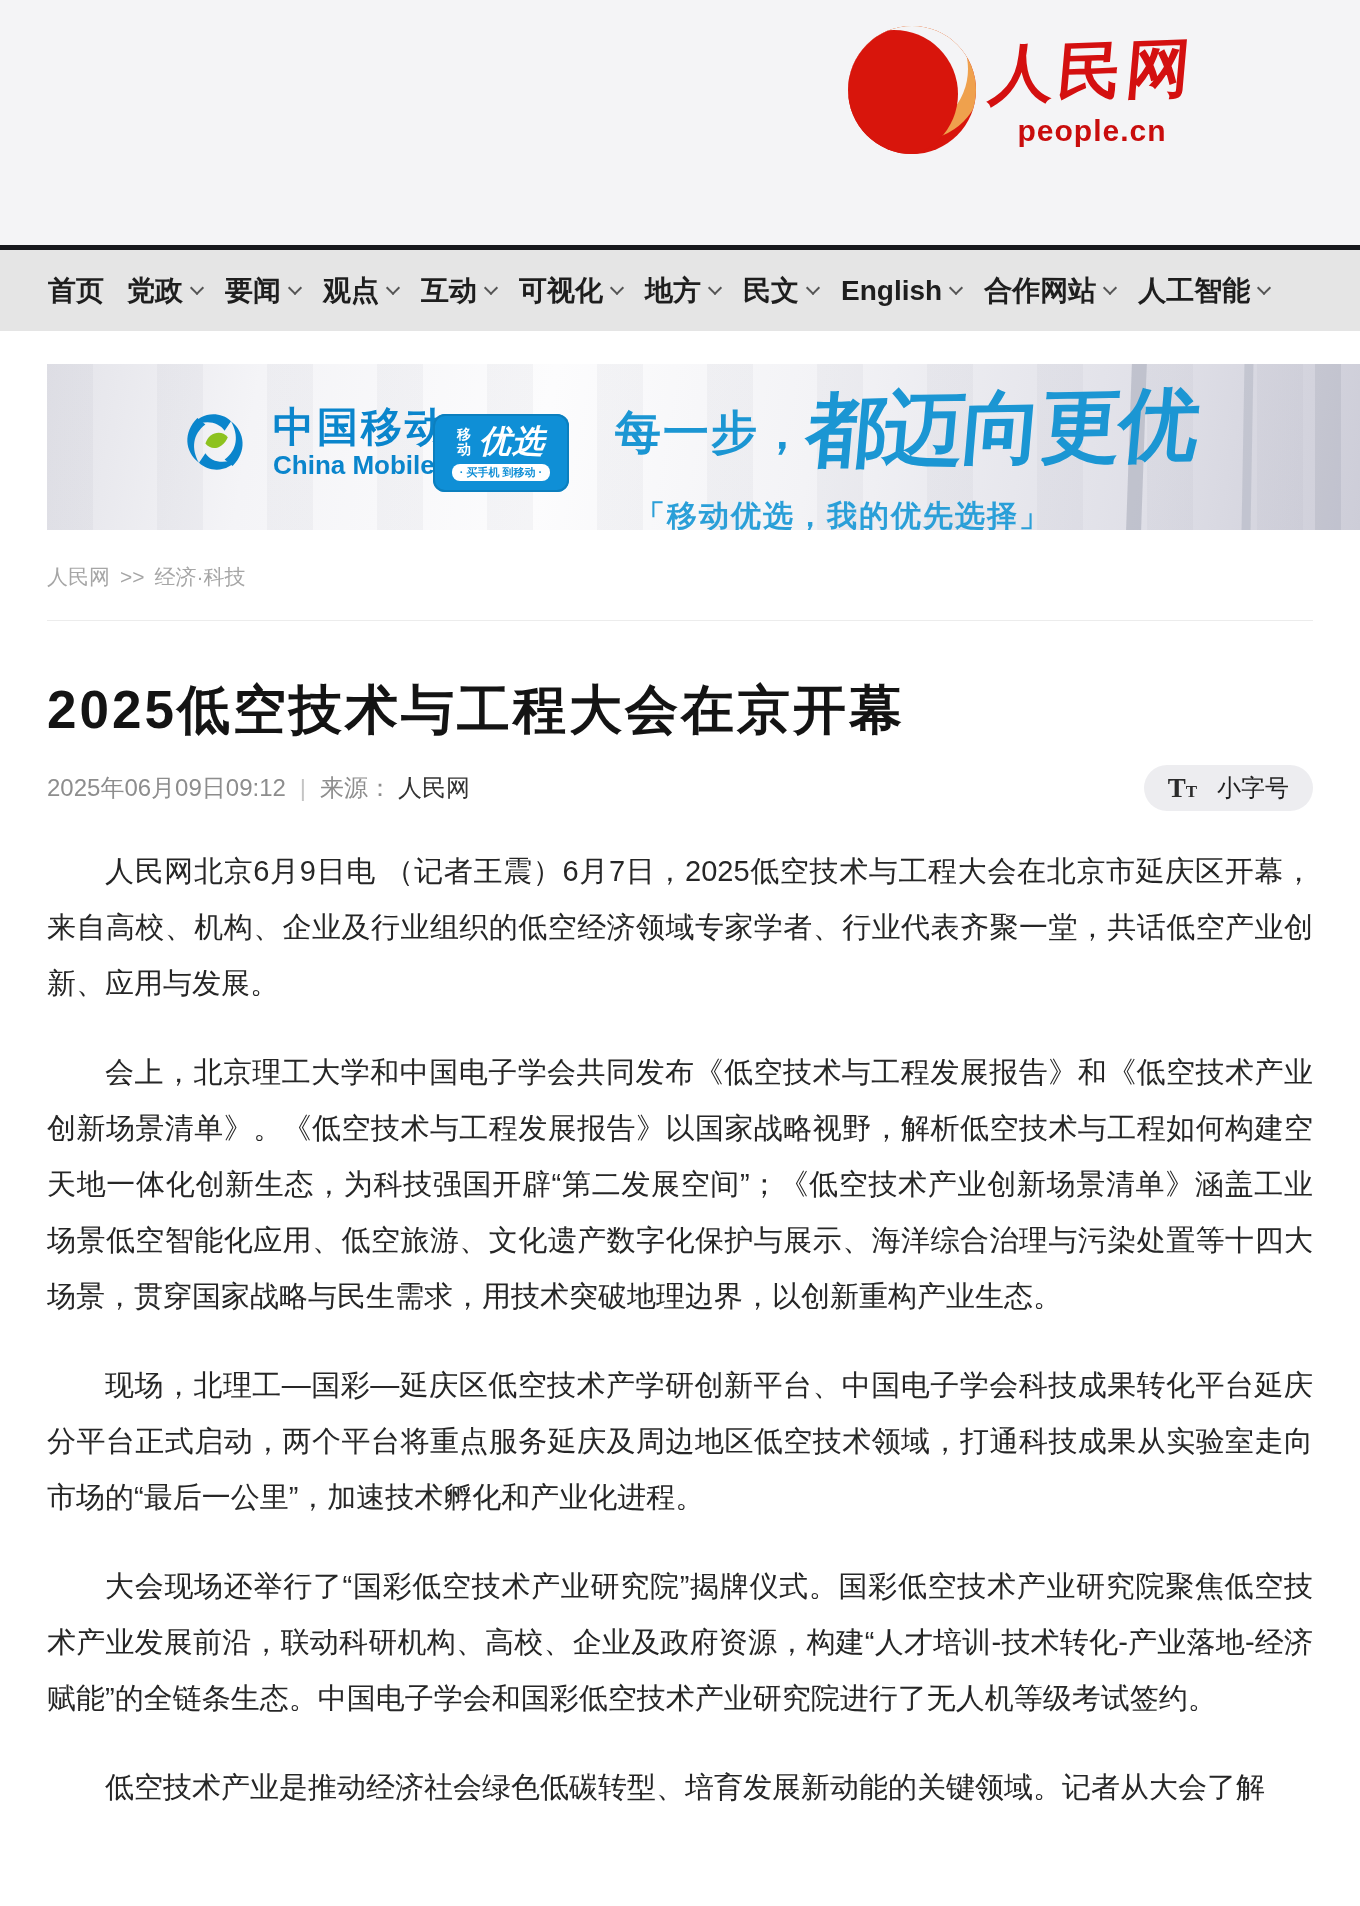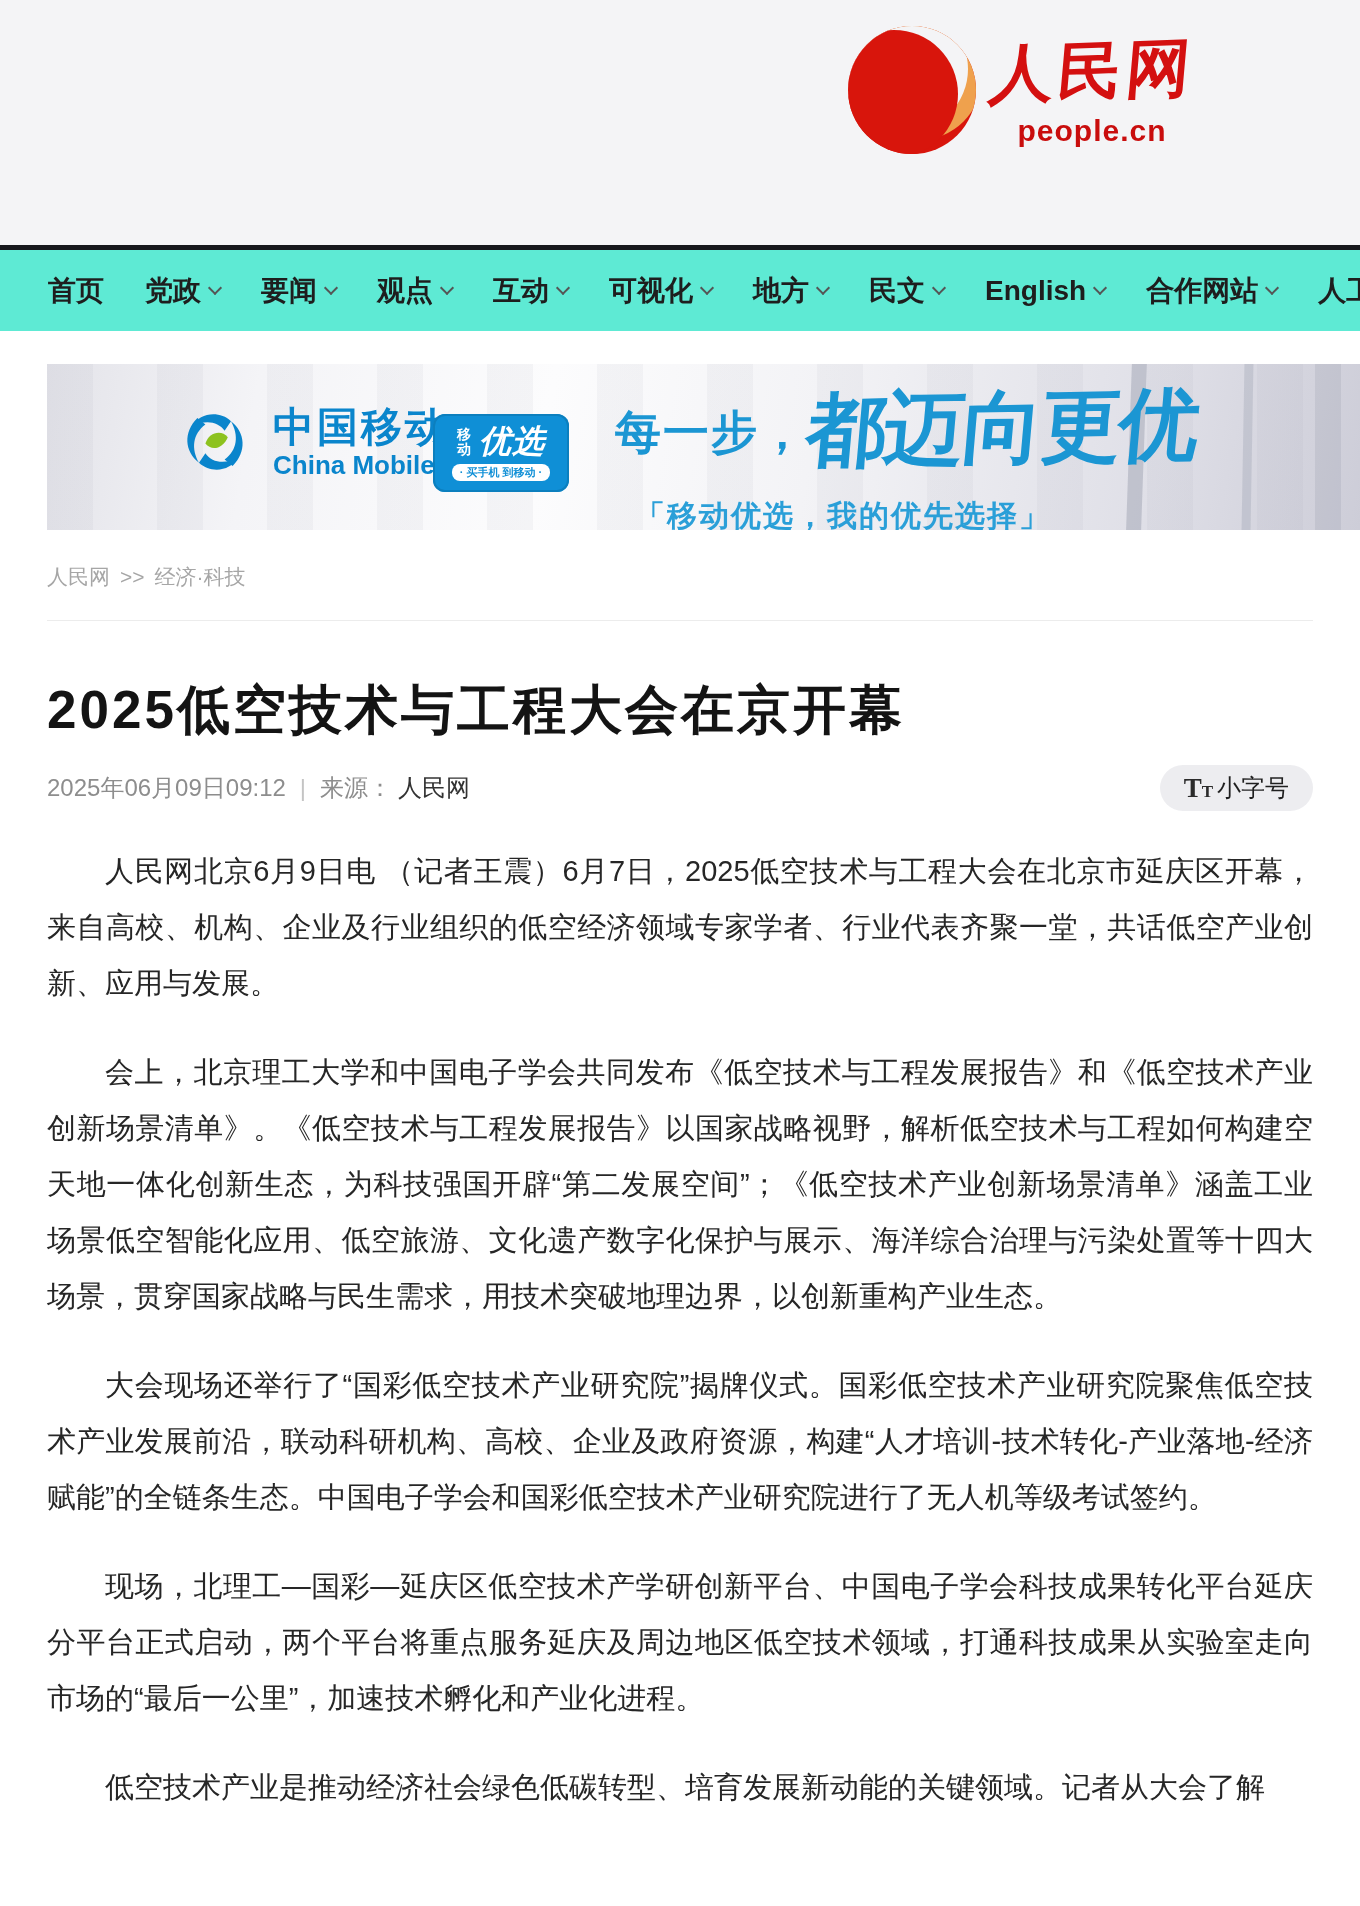--- a/index.html
+++ b/index.html
@@ -15,22 +15,22 @@
   .sphere { width:128px; height:128px; border-radius:50%; background:#d8150c; position:relative; overflow:hidden; }
   .sphere i { position:absolute; border-radius:50%; display:block; }
   .sphere .s1 { width:126px; height:126px; background:#efa14d; top:-12px; left:8px; }
   .sphere .s2 { width:126px; height:126px; background:#f4f4f6; top:-20px; left:-6px; }
   .sphere .s3 { width:128px; height:128px; background:#d8150c; top:4px;  left:-18px; }
   .logo-text { display:flex; flex-direction:column; align-items:center; padding-top:2px; }
   .brand-cn { color:#d41010; font-size:64px; font-weight:700; letter-spacing:4px;
               transform:skewX(-7deg) rotate(-2deg); line-height:86px; }
   .brand-en { color:#c90d0d; font-size:30px; font-weight:700; letter-spacing:1px; line-height:34px; }
   
-  .main-nav { height:86px; background:#5eead4; border-top:5px solid #17181c;
-              display:flex; align-items:center; gap:41px; padding-left:48px;
+  .main-nav { height:86px; background:#e5e5e5; border-top:5px solid #17181c;
+              display:flex; align-items:center; gap:23px; padding-left:48px;
               font-size:28px; font-weight:600; color:#1e1e1e; white-space:nowrap; overflow:hidden; }
   .nav-item { display:flex; align-items:center; cursor:pointer; flex:0 0 auto; }
   .chev { width:10px; height:10px; border-right:2px solid #555; border-bottom:2px solid #555;
           transform:rotate(45deg); margin-left:9px; margin-top:-6px; }
   
   .banner { margin:33px 0 0 47px; width:1313px; height:166px; position:relative; overflow:hidden; cursor:pointer;
     background:
       repeating-linear-gradient(90deg, rgba(150,152,168,.08) 0 46px, rgba(255,255,255,0) 46px 110px),
       linear-gradient(100deg,#e3e3e9 0%,#f4f4f7 16%,#fcfcfd 38%,#f3f3f6 58%,#dfdfe7 84%,#cdcdd8 100%);
   }
@@ -60,21 +60,21 @@
   .breadcrumb .bc-sep { margin:0 10px; }
   .breadcrumb span { cursor:pointer; }
   .rule { border:none; border-top:1px solid #ececec; margin:33px 47px 0; }
   
   main { padding:0 47px; }
   h1 { margin-top:58px; font-size:53px; line-height:62px; font-weight:700; color:#141414; letter-spacing:3px; }
   .meta { margin-top:24px; height:46px; display:flex; align-items:center; font-size:24px; color:#8d8d8d;justify-content:center; }
   .msep { margin:0 14px; color:#c4c4c4; }
   .src { color:#333; margin-left:6px; cursor:pointer; }
   .fontsize { margin-left:auto; height:46px; background:#ededf0; border:none; border-radius:23px;
-              display:flex; align-items:center; gap:4px; padding:0 24px; font-size:24px; color:#1f1f1f;
+              display:flex; align-items:center; gap:20px; padding:0 24px; font-size:24px; color:#1f1f1f;
               font-family:inherit; cursor:pointer; }
   .tt { font-family:"Liberation Serif","DejaVu Serif",serif; font-weight:700; color:#2b2b2b; }
   .tt .t1 { font-size:27px; }
   .tt .t2 { font-size:17px; }
   article { margin-top:32px; }
   article p { font-size:29px; line-height:56px; color:#262626; text-indent:2em;
               text-align:justify; margin:0 0 33px; }
 </style>
 </head>
 <body>
@@ -187,17 +187,17 @@
     <span class="src">人民网</span>
     <button class="fontsize">
       <span class="tt"><span class="t1">T</span><span class="t2">T</span></span>
       <span>小字号</span>
     </button>
   </div>
 
   <article>
     <p>人民网北京6月9日电 （记者王震）6月7日，2025低空技术与工程大会在北京市延庆区开幕，来自高校、机构、企业及行业组织的低空经济领域专家学者、行业代表齐聚一堂，共话低空产业创新、应用与发展。</p>
     <p>会上，北京理工大学和中国电子学会共同发布《低空技术与工程发展报告》和《低空技术产业创新场景清单》。《低空技术与工程发展报告》以国家战略视野，解析低空技术与工程如何构建空天地一体化创新生态，为科技强国开辟“第二发展空间”；《低空技术产业创新场景清单》涵盖工业场景低空智能化应用、低空旅游、文化遗产数字化保护与展示、海洋综合治理与污染处置等十四大场景，贯穿国家战略与民生需求，用技术突破地理边界，以创新重构产业生态。</p>
+    <p>现场，北理工—国彩—延庆区低空技术产学研创新平台、中国电子学会科技成果转化平台延庆分平台正式启动，两个平台将重点服务延庆及周边地区低空技术领域，打通科技成果从实验室走向市场的“最后一公里”，加速技术孵化和产业化进程。</p>
     <p>大会现场还举行了“国彩低空技术产业研究院”揭牌仪式。国彩低空技术产业研究院聚焦低空技术产业发展前沿，联动科研机构、高校、企业及政府资源，构建“人才培训-技术转化-产业落地-经济赋能”的全链条生态。中国电子学会和国彩低空技术产业研究院进行了无人机等级考试签约。</p>
-    <p>现场，北理工—国彩—延庆区低空技术产学研创新平台、中国电子学会科技成果转化平台延庆分平台正式启动，两个平台将重点服务延庆及周边地区低空技术领域，打通科技成果从实验室走向市场的“最后一公里”，加速技术孵化和产业化进程。</p>
     <p>低空技术产业是推动经济社会绿色低碳转型、培育发展新动能的关键领域。记者从大会了解</p>
   </article>
 </main>
 
 </body></html>

